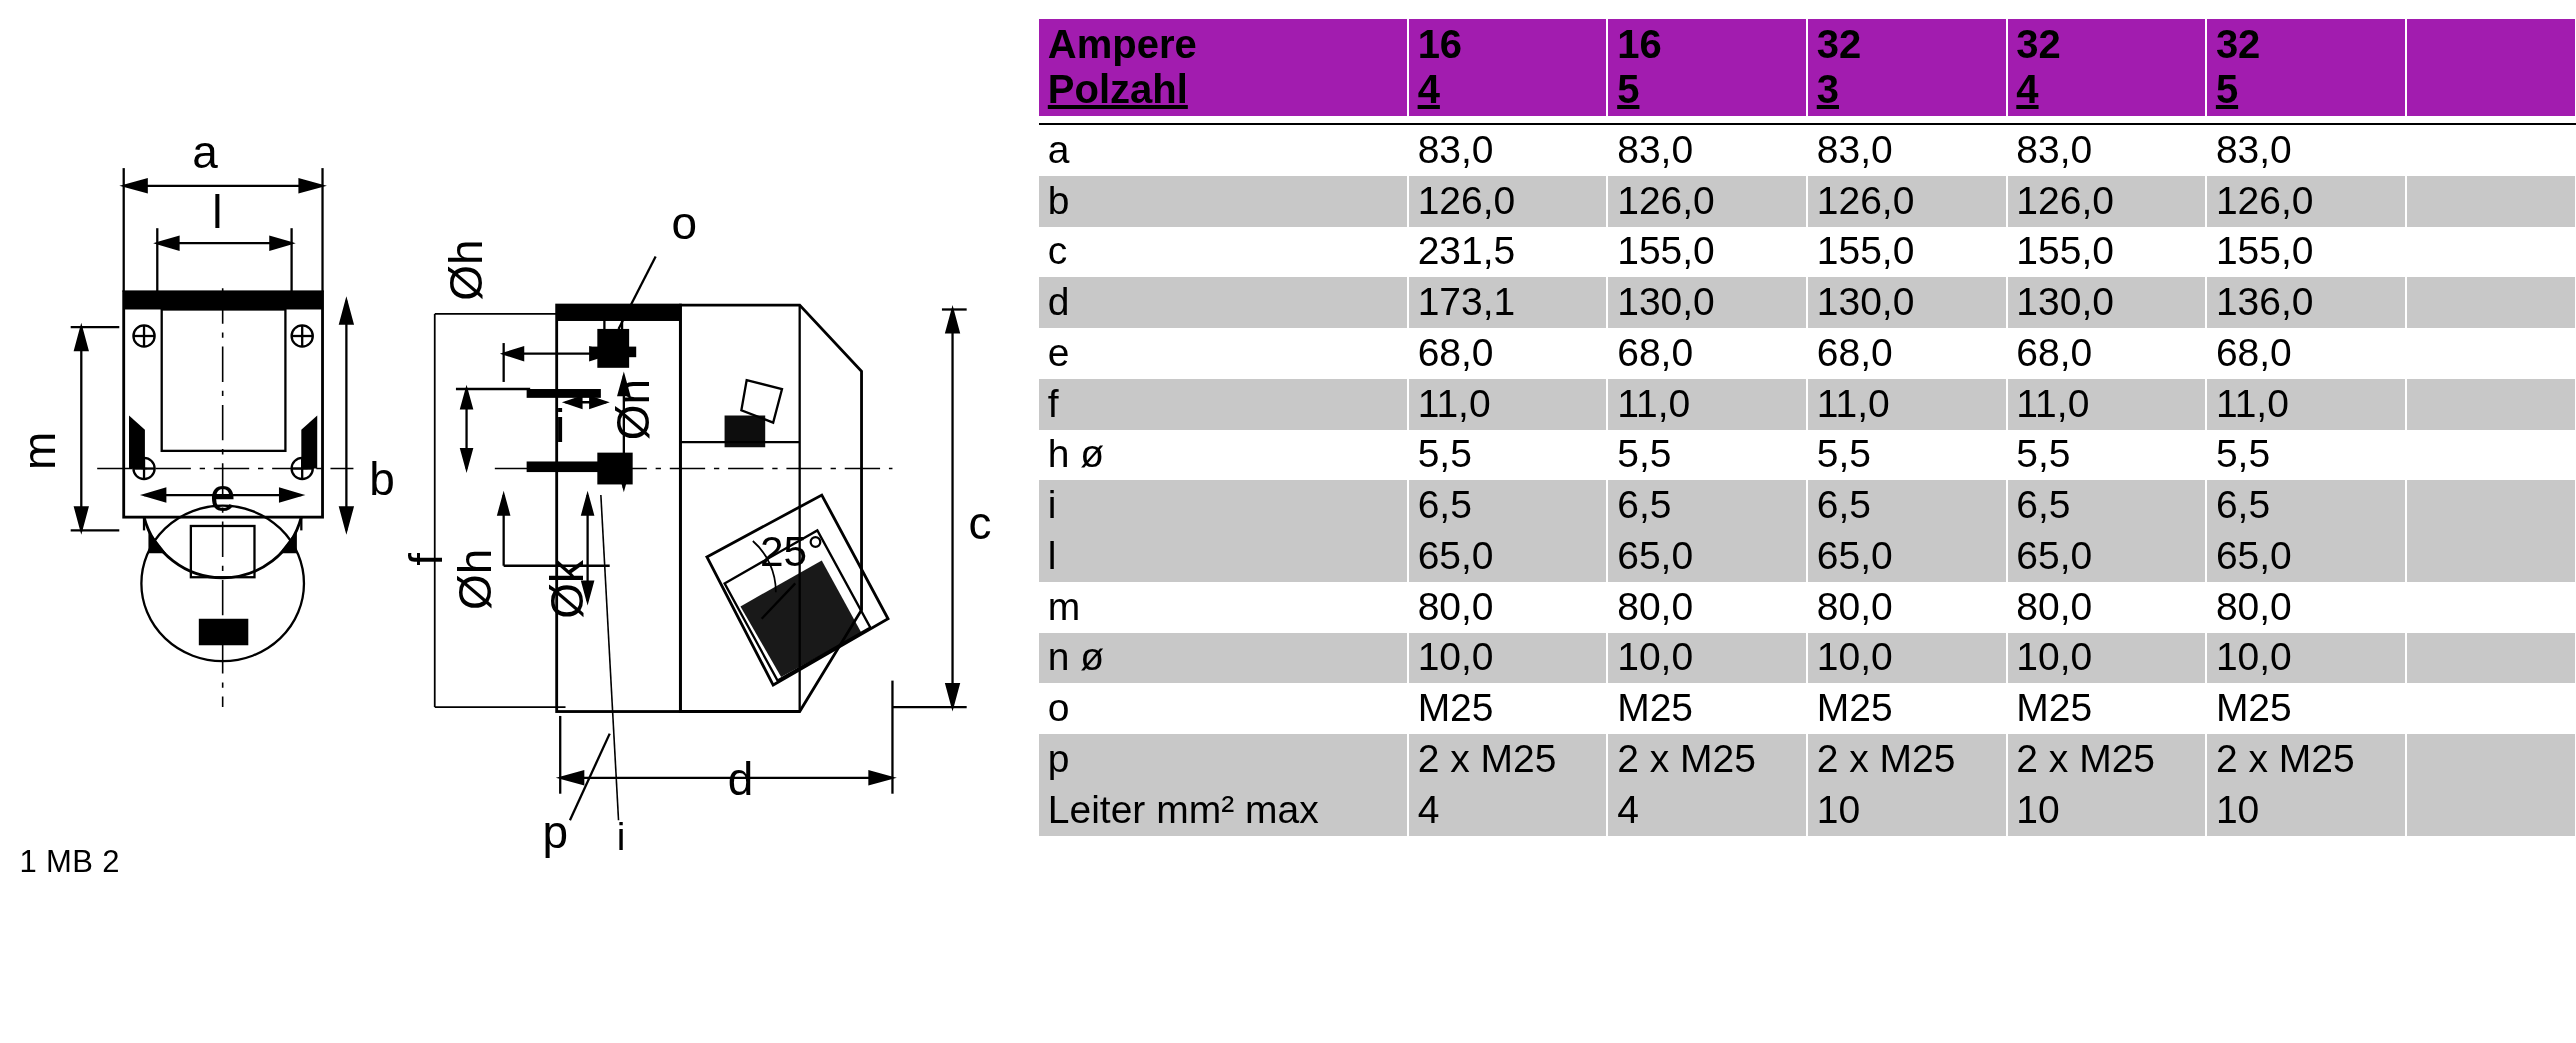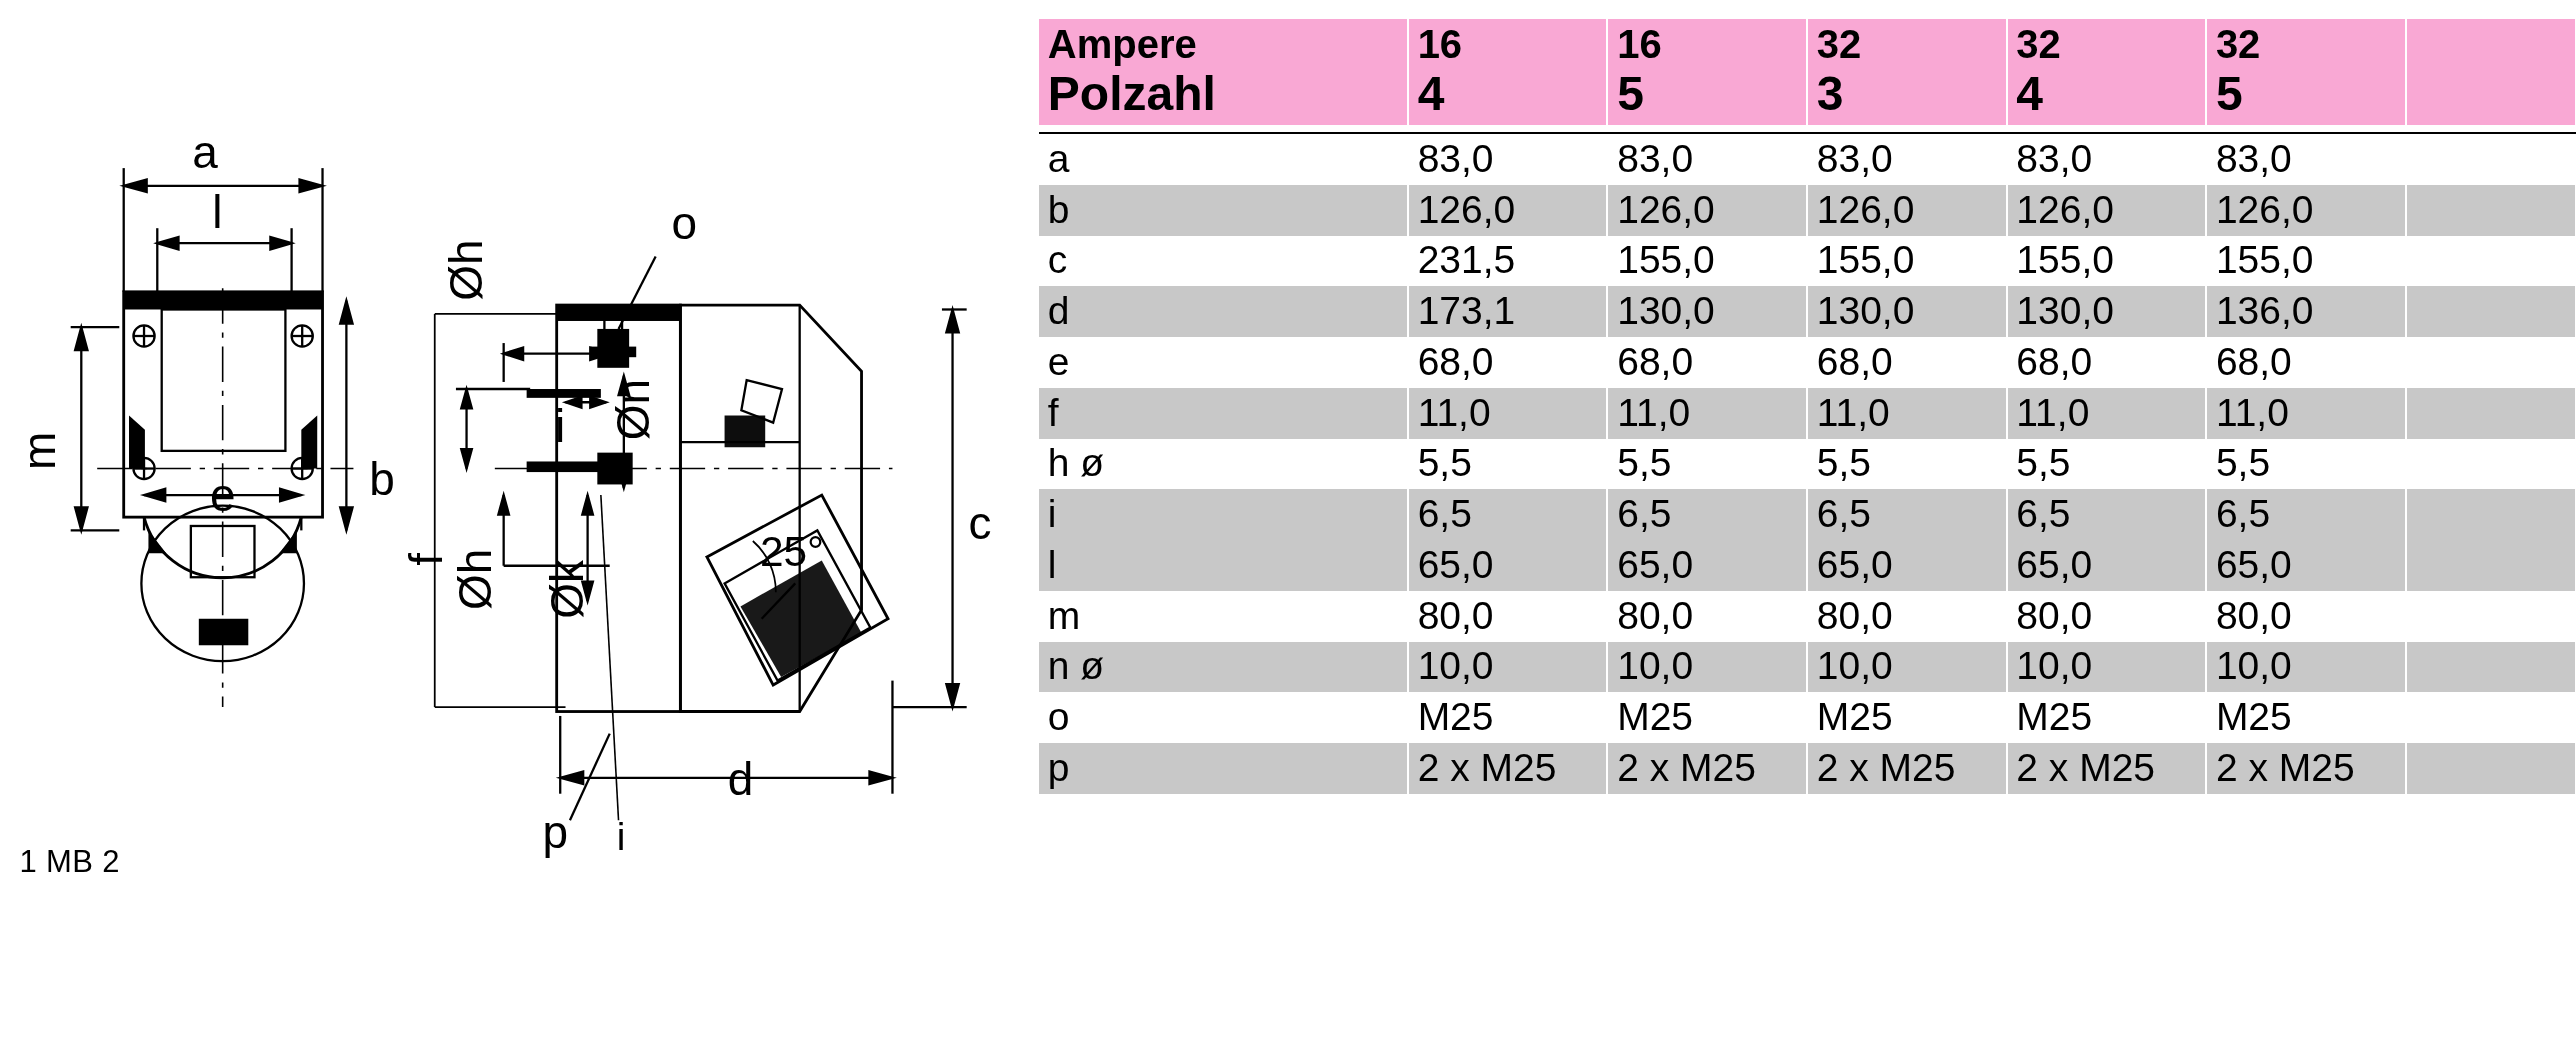--- a/index.html
+++ b/index.html
@@ -69,26 +69,27 @@
     border-right: 2.7px solid #ffffff;
     line-height: 1.12;
   }
   table.dim tr.head td {
     font-weight: bold;
     font-size: 40px;
     padding-bottom: 0px;
   }
   table.dim tr.head2 td {
     font-weight: bold;
-    font-size: 48px;
+    font-size: 40px;
     padding-top: 0px;
+    text-decoration: underline;
   }
   tr.shade td { background: #c8c8c8; }
   tr.plain td { background: #ffffff; }
-  tr.head td, tr.head2 td { background: #f9a8d4; }
+  tr.head td, tr.head2 td { background: #a21caf; }
   .hdr-rule td {
     height: 0;
     padding: 0;
     border-bottom: 2.7px solid #000000;
     background: #ffffff;
   }
 </style>
 </head>
 <body>
 
@@ -435,17 +436,26 @@
         </tr>
         <tr class="shade">
           <td>p</td>
           <td>2 x M25</td>
           <td>2 x M25</td>
           <td>2 x M25</td>
           <td>2 x M25</td>
           <td>2 x M25</td>
           <td></td>
         </tr>
+        <tr class="shade">
+          <td>Leiter mm² max</td>
+          <td>4</td>
+          <td>4</td>
+          <td>10</td>
+          <td>10</td>
+          <td>10</td>
+          <td></td>
+        </tr>
       </tbody>
     </table>
   </div>
 </div>
 
 
 </body></html>

